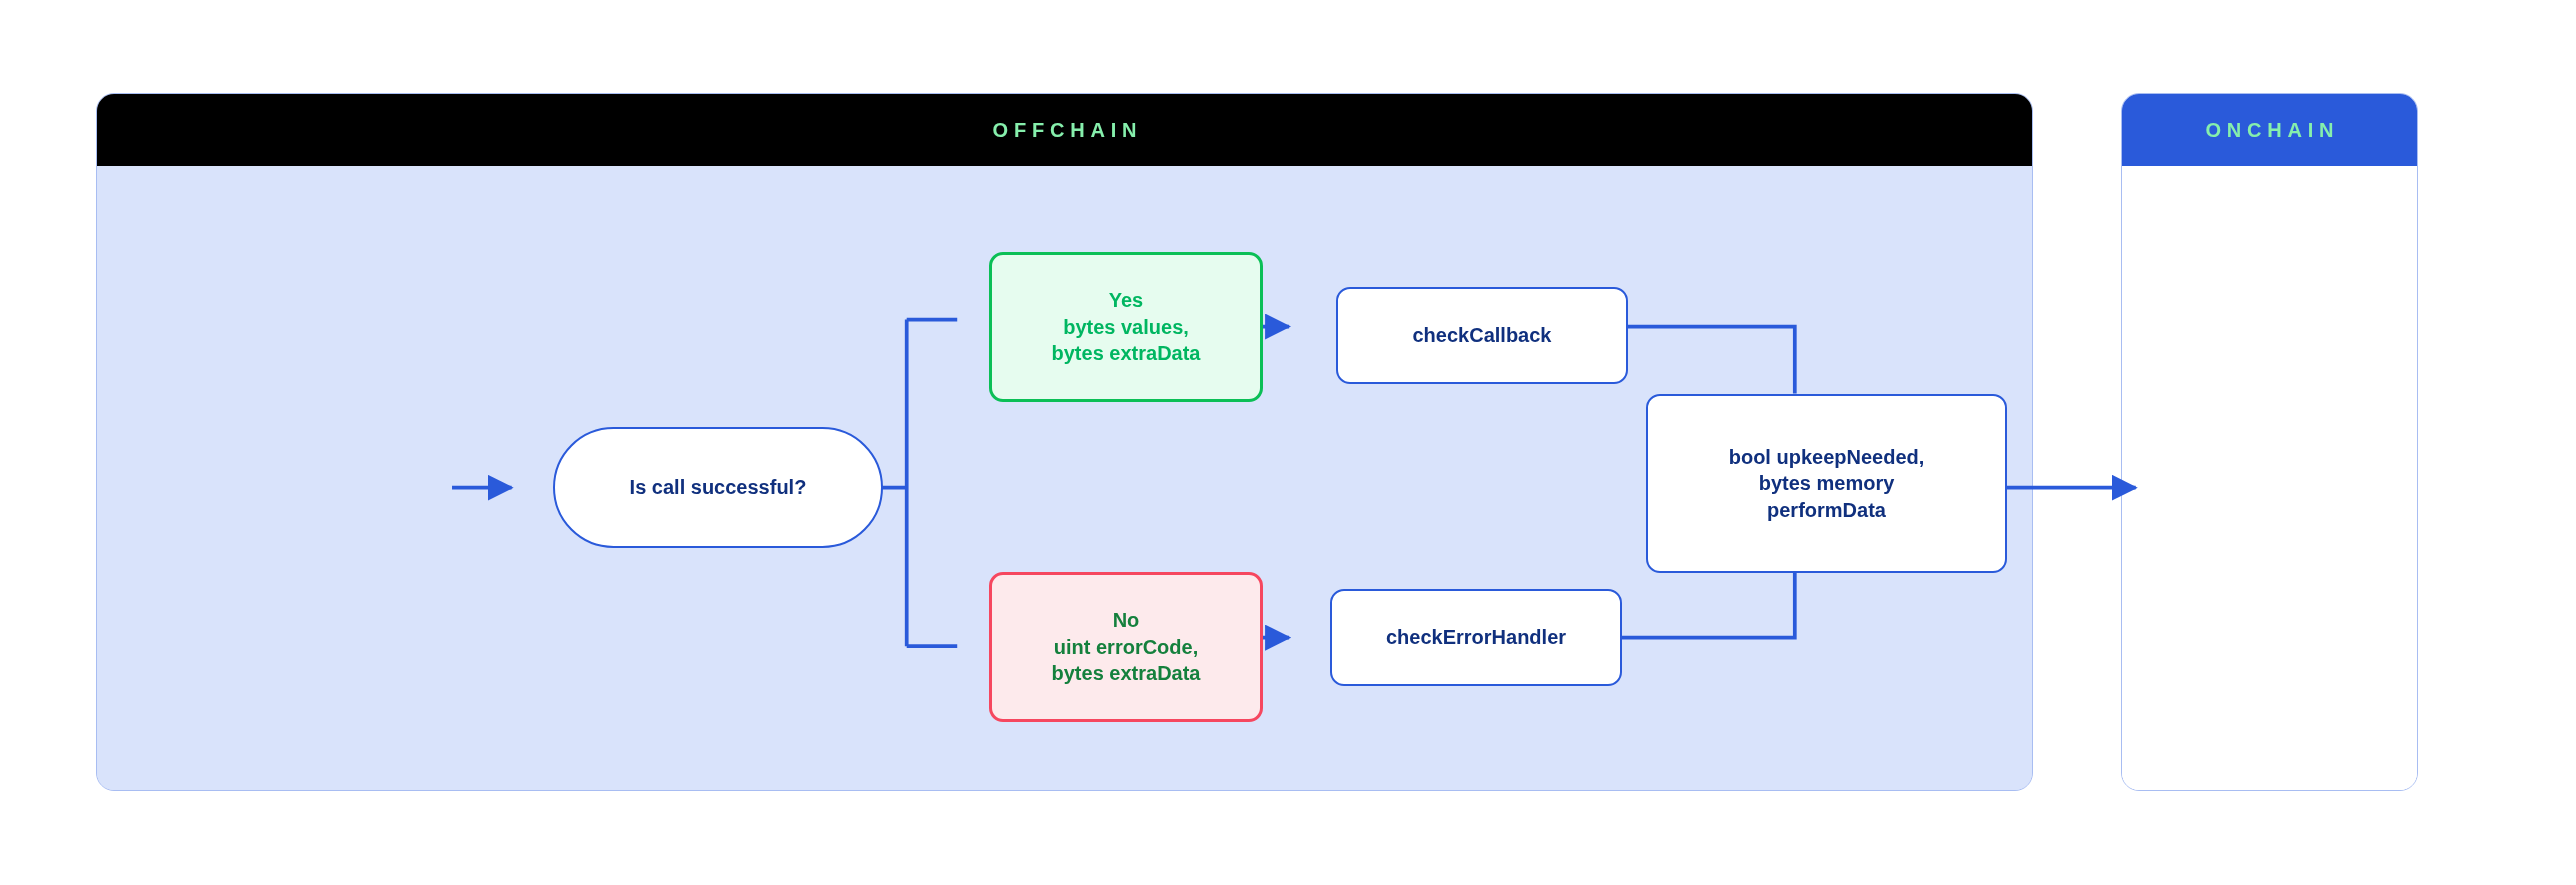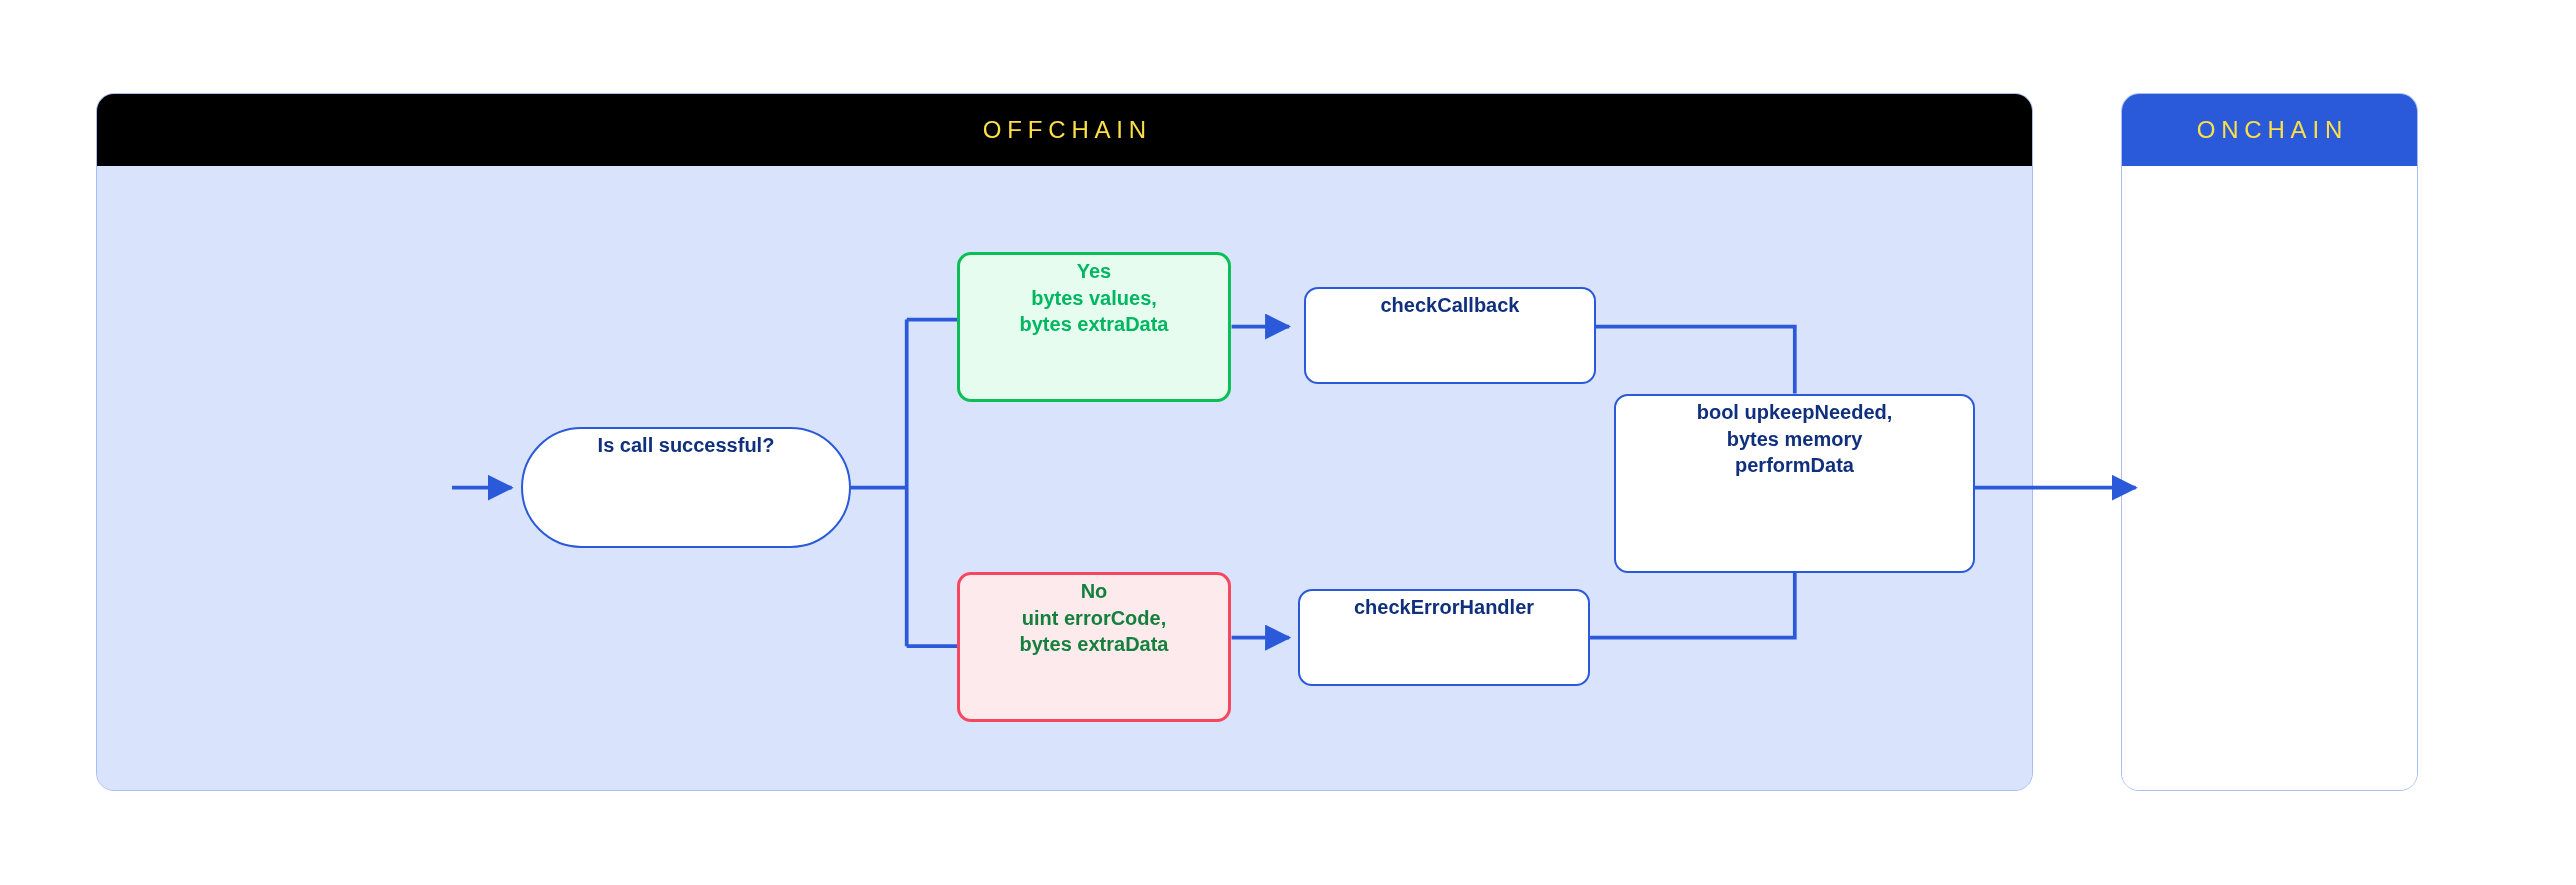--- a/index.html
+++ b/index.html
@@ -30,23 +30,23 @@
     left: 0;
     top: 0;
     width: 100%;
     height: 72px;
     display: flex;
     align-items: center;
     justify-content: center;
     box-sizing: border-box;
   }
   .panel-header-label {
-    color: #fde047;
-    font-size: 24px;
-    font-weight: 400;
+    color: #86efac;
+    font-size: 20px;
+    font-weight: 700;
     letter-spacing: 5.8px;
     text-indent: 5.8px;
     line-height: 1;
   }
   .panel-body {
     position: absolute;
     left: 0;
     top: 72px;
     width: 100%;
     bottom: 0;
@@ -82,27 +82,29 @@
     width: 2576px;
     height: 886px;
     pointer-events: none;
   }
 
   
   .node {
     position: absolute;
     box-sizing: border-box;
     display: flex;
+    align-items: center;
     justify-content: center;
     text-align: center;
     background: #ffffff;
     border: 2.1px solid #2a5ada;
     border-radius: 14px;
     padding: 3.2px 7.4px;
     z-index: 3;
+    margin-left: 32px;
   }
   .node .node-label {
     font-size: 20px;
     font-weight: 700;
     line-height: 1.32;
     color: #10307e;
     white-space: pre-line;
   }
   .node.pill { border-radius: 531px; }
 

